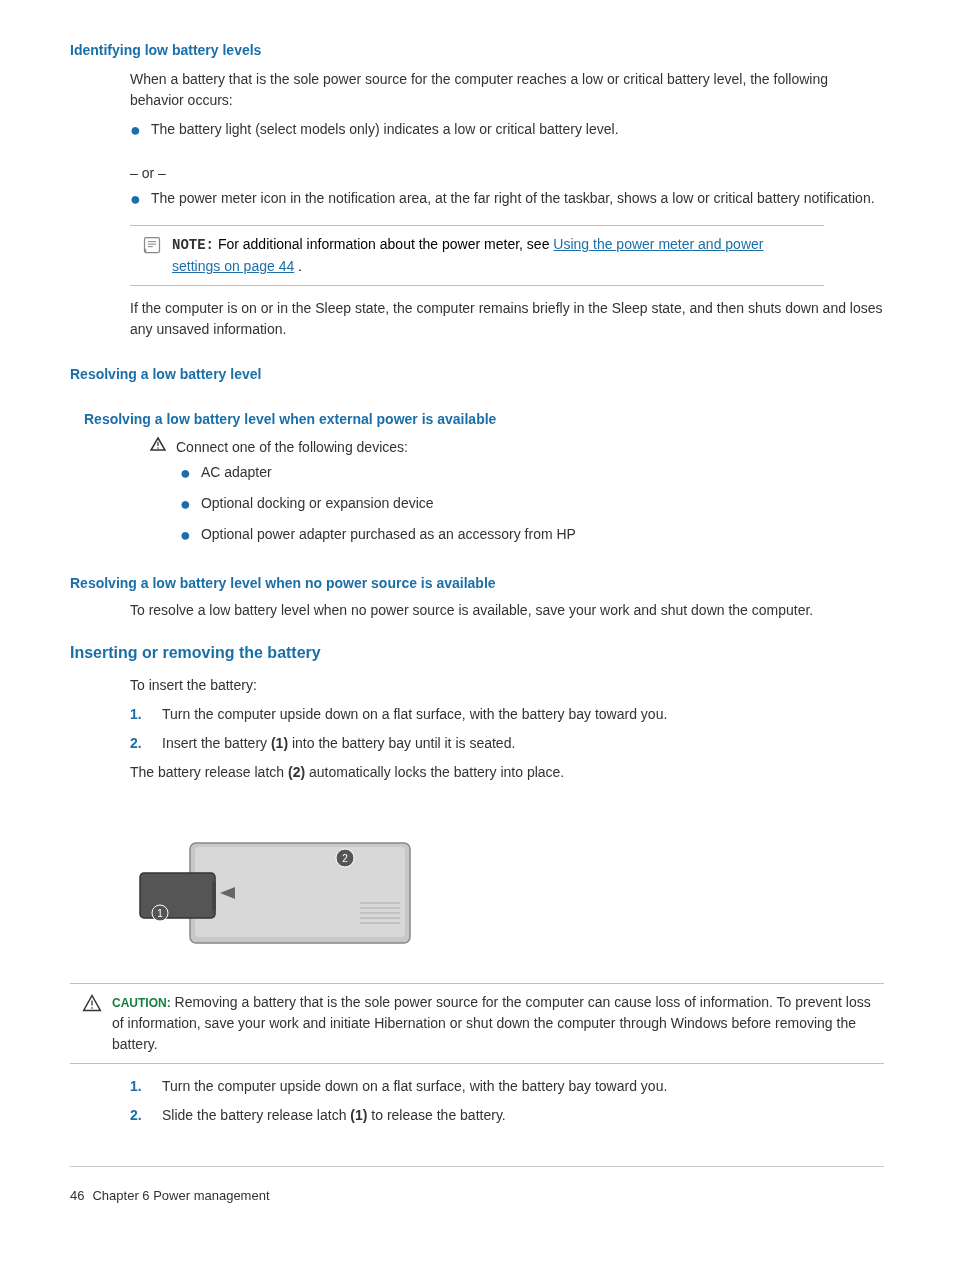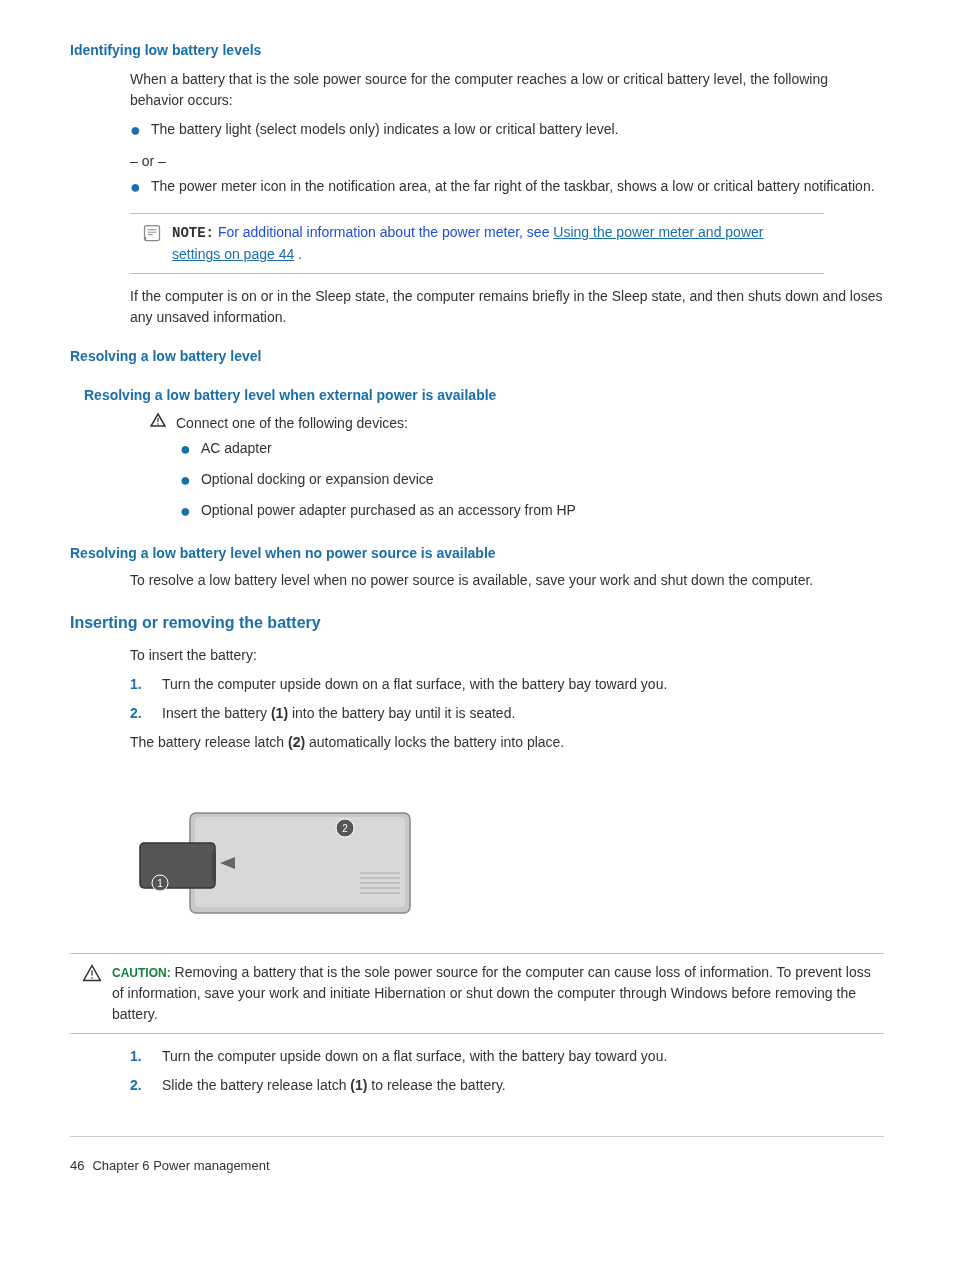--- a/index.html
+++ b/index.html
@@ -48,21 +48,21 @@
       margin-right: 10px;
       margin-top: -2px;
       flex-shrink: 0;
     }
     .bullet-text {
       font-size: 14px;
       color: #333;
     }
     .or-separator {
       margin-left: 60px;
-      margin-top: 7px;
+      margin-top: 19px;
       margin-bottom: 4px;
       font-size: 14px;
       color: #333;
     }
     .note-box {
       border-top: 1px solid #b0c4d8;
       border-bottom: 1px solid #b0c4d8;
       padding: 8px 12px;
       margin: 12px 60px 12px 60px;
       display: flex;
@@ -79,21 +79,21 @@
       height: 20px;
     }
     .note-label {
       font-weight: bold;
       font-size: 14px;
       color: #333;
       font-family: Liberation Mono, monospace;
     }
     .note-text {
       font-size: 14px;
-      color: #1d4ed8;
+      color: #000000;
     }
     .note-link {
       color: #1a6fa8;
       text-decoration: underline;
       cursor: pointer;
     }
     .caution-box {
       border-top: 1px solid #b0c4d8;
       border-bottom: 1px solid #b0c4d8;
       padding: 8px 12px;
@@ -121,21 +121,21 @@
       height: 20px;
     }
     .section-gap {
       margin-top: 12px;
     }
     .sub-heading {
       color: #1a6fa8;
       font-size: 14px;
       font-weight: bold;
       margin-bottom: 6px;
-      margin-top: 18px;
+      margin-top: 24px;
     }
     .warning-bullet {
       display: flex;
       align-items: center;
       margin-left: 80px;
       margin-bottom: 4px;
     }
     .warning-triangle {
       color: #333;
       margin-right: 10px;

